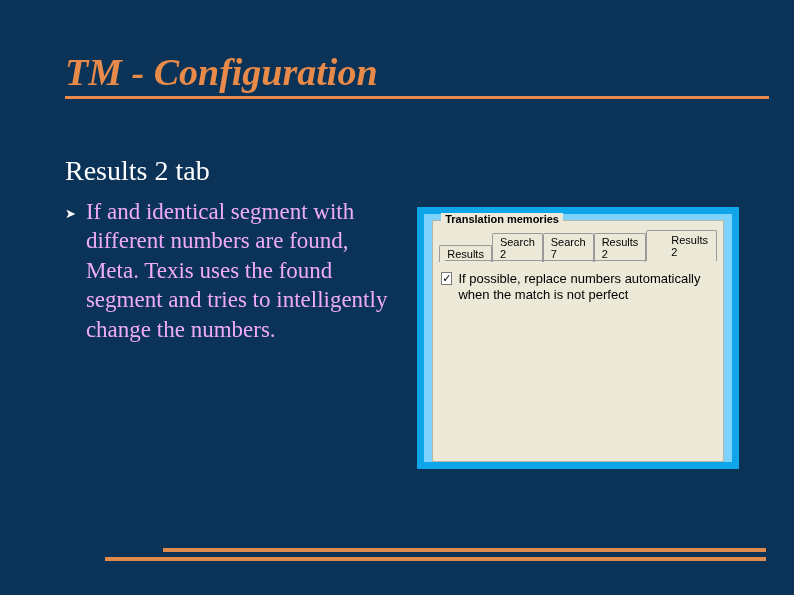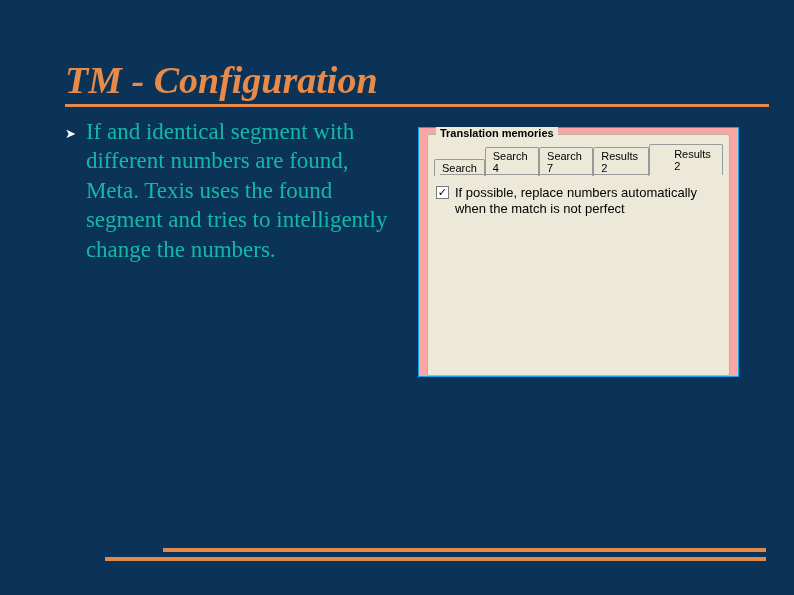--- a/index.html
+++ b/index.html
@@ -8,21 +8,20 @@
     background: #0b3357;
     font-family: Georgia, "Times New Roman", serif;
     color: #fff;
     position: relative;
     overflow: hidden;
   }
   .slide {
     position: absolute;
     inset: 0;
     padding: 50px 55px 40px 65px;
-    margin-top: 8px;
   }
   .title {
     color: #e78a4a;
     font-style: italic;
     font-weight: bold;
     font-size: 38px;
     letter-spacing: 0px;
   }
   .title-underline {
     height: 3px;
@@ -49,26 +48,26 @@
     gap: 10px;
   }
   .bullet-glyph {
     font-size: 13px;
     margin-top: 9px;
     color: #fff;
   }
   .bullet-text {
     font-size: 23px;
     line-height: 1.28;
-    color: #14b8a6;
+    color: #f0abfc;
   }
   .panel {
     width: 324px;
-    background: #fca5a5;
-    border: 1px solid #0ea5e9;
+    background: #7dd3fc;
+    border: 7px solid #0ea5e9;
     font-family: Tahoma, Verdana, sans-serif;
     font-size: 11px;
     color: #000;
     position: relative;
     margin-top: 10px;
   }
   .panel-group {
     margin: 6px 8px 0 8px;
     border: 1px solid #b8b4a4;
     border-radius: 2px;
@@ -172,36 +171,37 @@
   }
 </style>
 </head>
 <body>
 
 <div class="slide">
 
   <div class="title">TM - Configuration</div>
   <div class="title-underline"></div>
 
+  <div class="subhead">Results 2 tab</div>
 
   <div class="columns">
     <div class="left">
       <div class="bullet-row">
         <span class="bullet-glyph">➤</span>
         <span class="bullet-text">If and identical segment with different numbers are found, Meta. Texis uses the found segment and tries to intelligently change the numbers.</span>
       </div>
     </div>
 
     <div class="panel">
       <div class="panel-group">
         <div class="panel-legend">Translation memories</div>
 
         <div class="tabs">
-          <div class="tab">Search</div>
-          <div class="tab">Search 4</div>
+          <div class="tab">Results</div>
+          <div class="tab">Search 2</div>
           <div class="tab">Search 7</div>
           <div class="tab">Results 2</div>
           <div class="tab active">Results 2</div>
           <div class="tab-strip-line"></div>
         </div>
 
         <div class="tab-content">
           <div class="checkbox-row">
             <span class="checkbox">✓</span>
             <span class="checkbox-label">If possible, replace numbers automatically when the match is not perfect</span>

